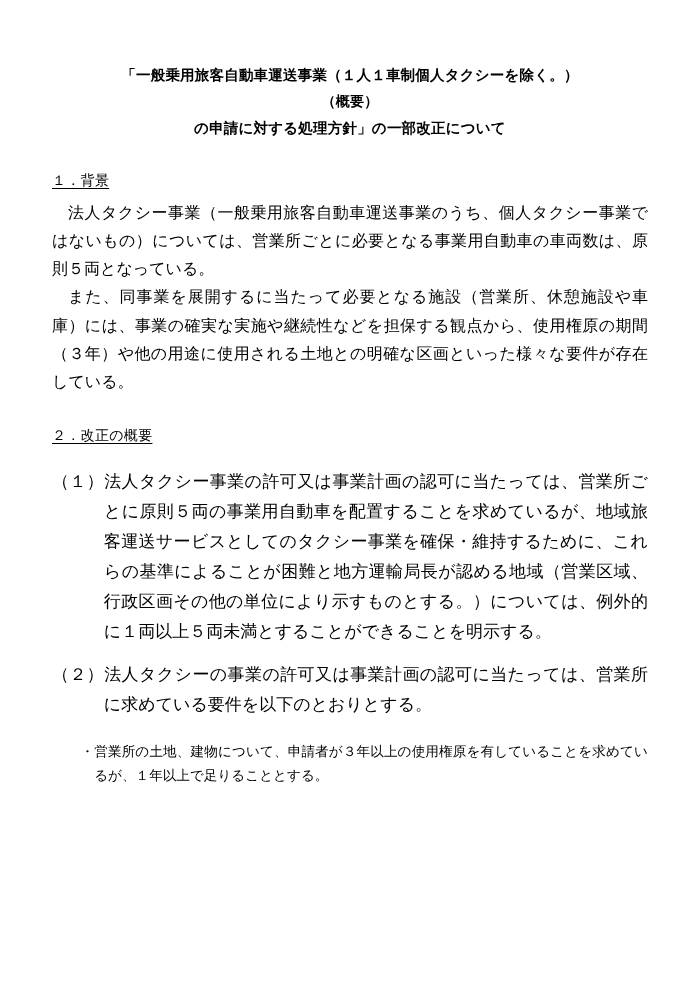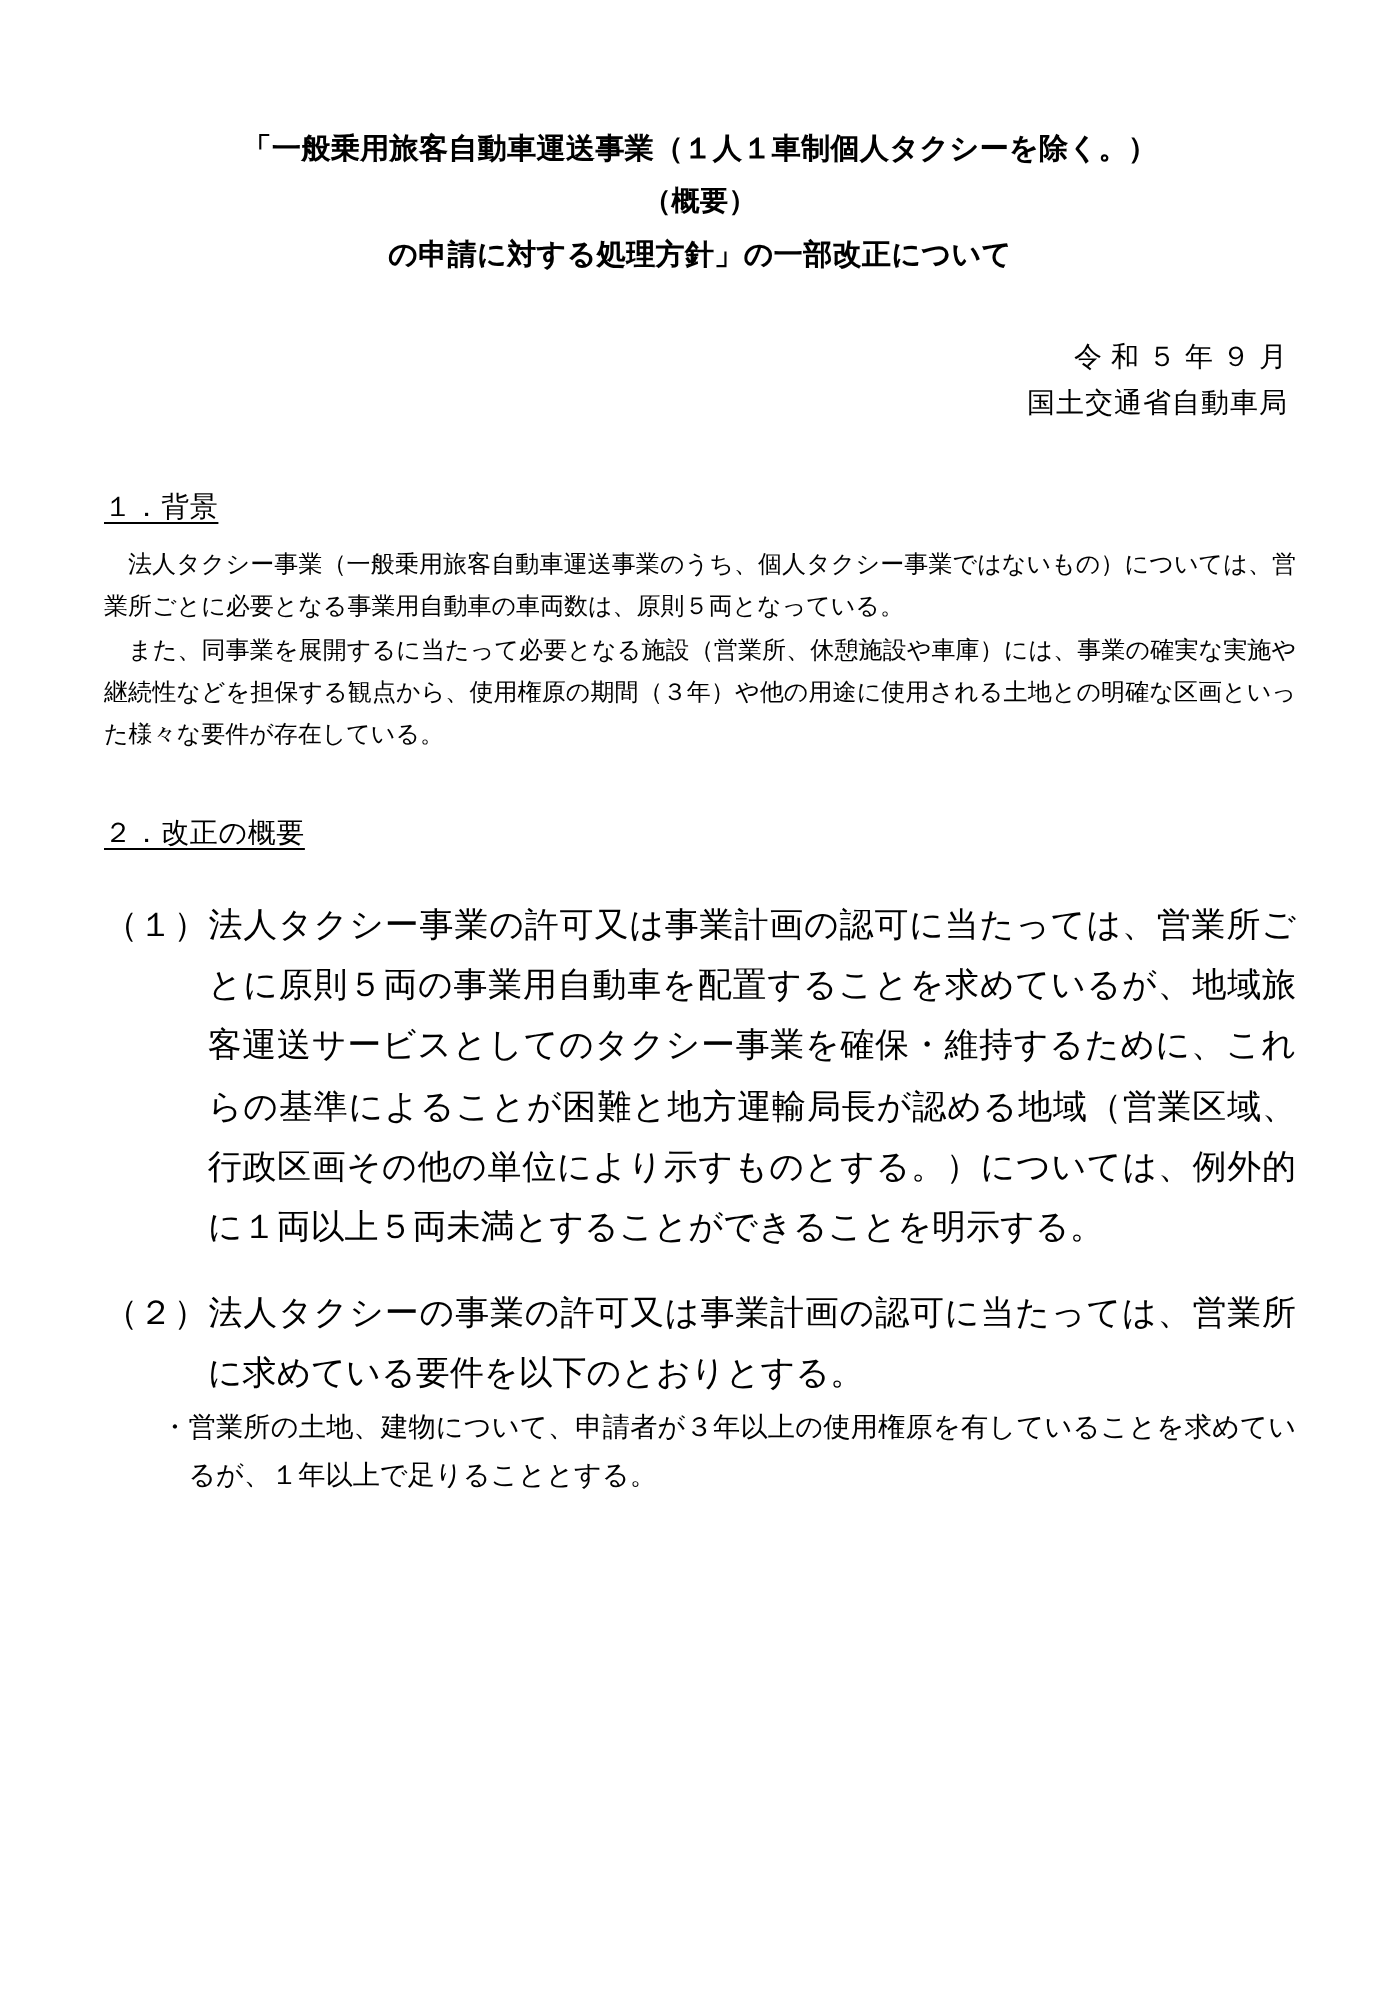--- a/index.html
+++ b/index.html
@@ -49,21 +49,21 @@
     margin-top: 30px;
     margin-bottom: 9px;
     font-size: 14px;
     font-weight: normal;
     text-decoration: underline;
     text-underline-offset: 3px;
     display: inline-block;
     letter-spacing: 0.3px;
   }
   .body-text {
-    font-size: 12px;
+    font-size: 16px;
     line-height: 1.77;
     text-align: justify;
     text-justify: inter-ideograph;
   }
   p.para {
     margin: 0;
     text-indent: 1em;
   }
   .item-block {
     margin-top: 13px;
@@ -71,21 +71,21 @@
     line-height: 1.77;
     text-align: justify;
     text-justify: inter-ideograph;
   }
   .item-block p {
     margin: 0;
     padding-left: 3.05em;
     text-indent: -3.05em;
   }
   .bullet-block {
-    margin-top: 0;
+    margin-top: 20px;
     font-size: 13.6px;
     line-height: 1.77;
     text-align: justify;
     text-justify: inter-ideograph;
     padding-left: 2.1em;
   }
   .bullet-block p {
     margin: 0;
     padding-left: 1em;
     text-indent: -1em;
@@ -95,24 +95,20 @@
 <body>
 
 <div class="page">
 
   <div class="title-block">
     <span class="title-line">「一般乗用旅客自動車運送事業（１人１車制個人タクシーを除く。）</span>
     <span class="title-line sub">（概要）</span>
     <span class="title-line">の申請に対する処理方針」の一部改正について</span>
   </div>
 
-  <div class="date-block">
-    <span class="date-line">令 和 ５ 年 ９ 月</span>
-    <span class="date-line">国土交通省自動車局</span>
-  </div>
 
   <div class="section-heading">１．背景</div>
 
   <div class="body-text">
     <p class="para">法人タクシー事業（一般乗用旅客自動車運送事業のうち、個人タクシー事業ではないもの）については、営業所ごとに必要となる事業用自動車の車両数は、原則５両となっている。</p>
     <p class="para">また、同事業を展開するに当たって必要となる施設（営業所、休憩施設や車庫）には、事業の確実な実施や継続性などを担保する観点から、使用権原の期間（３年）や他の用途に使用される土地との明確な区画といった様々な要件が存在している。</p>
   </div>
 
   <div class="section-heading">２．改正の概要</div>
 

